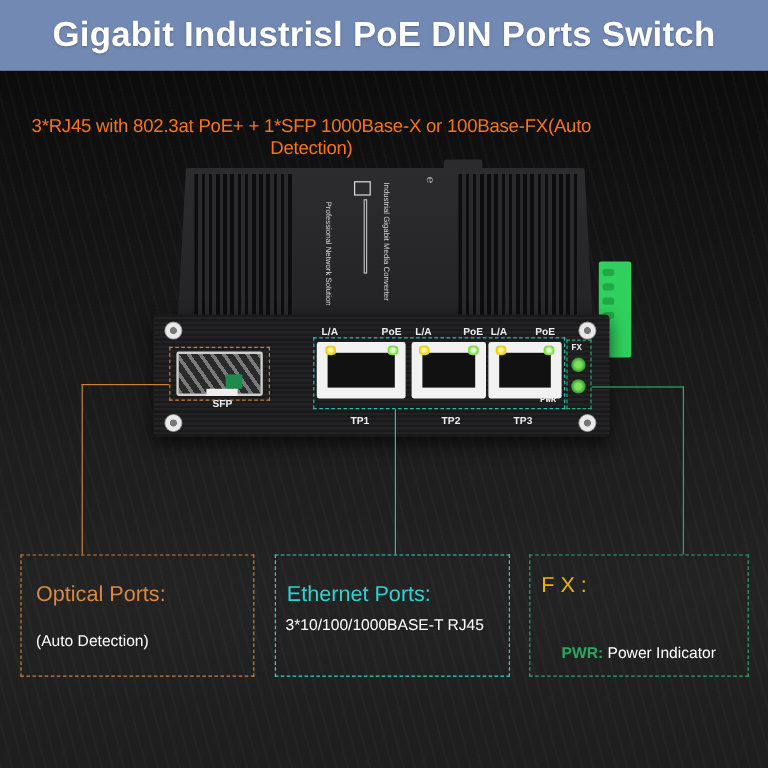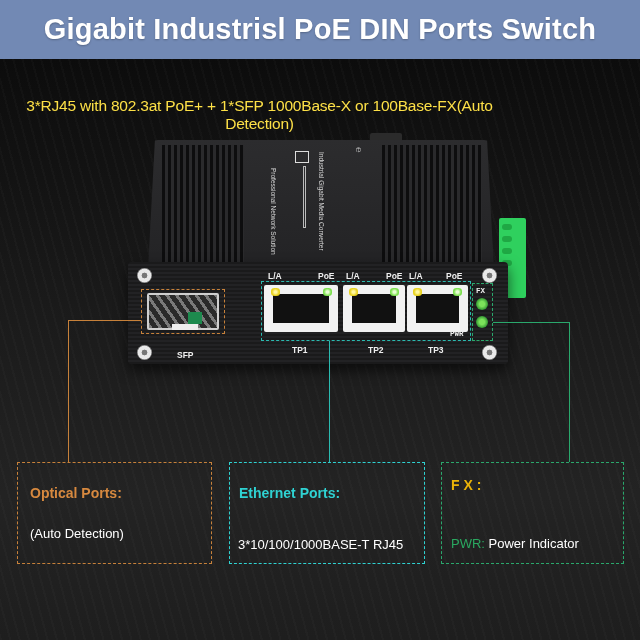--- a/index.html
+++ b/index.html
@@ -20,21 +20,21 @@
     position: absolute; left: 0; top: 0; width: 640px; height: 59px;
     background: #7289b4;
     display: flex; align-items: center; justify-content: center;
   }
   .header h1 {
     font-size: 29px; font-weight: bold; color: #fff; letter-spacing: 0.2px;
     text-shadow: 0 1px 2px rgba(0,0,0,0.25);
   }
   .subtitle {
     position: absolute; left: 0; top: 97px; width: 519px; text-align: center;
-    font-size: 15.5px; color: #fde047; letter-spacing: -0.2px;
+    font-size: 15.5px; color: #f97316; letter-spacing: -0.2px;
   }
 
   
   .device { position: absolute; left: 0; top: 0; width: 640px; height: 640px; }
   .top-body {
     position: absolute; left: 148px; top: 140px; width: 346px; height: 130px;
     background: linear-gradient(180deg, #2c2c2e, #232325);
     border-radius: 10px 10px 0 0;
     clip-path: polygon(2% 0, 98% 0, 100% 100%, 0 100%);
   }
@@ -103,21 +103,21 @@
 
   
   .line { position: absolute; }
 
   
   .info {
     position: absolute; top: 462px; height: 102px;
     border: 1.5px dashed;
     padding: 0;
   }
-  .info .title { position: absolute; font-size: 14px; font-weight: bold; }
+  .info .title { position: absolute; font-size: 18px; font-weight: normal; }
   .info .line1, .info .line2, .info .line3 { position: absolute; font-size: 13px; color: #fff; white-space: nowrap; }
 </style>
 </head>
 <body>
 
 <div class="bg"></div>
 
 <div class="header">
   <h1>Gigabit Industrisl PoE DIN Ports Switch</h1>
 </div>
@@ -145,21 +145,21 @@
   <div class="front"></div>
   <div class="screw" style="left:137px; top:268px;"></div>
   <div class="screw" style="left:137px; top:345px;"></div>
   <div class="screw" style="left:482px; top:268px;"></div>
   <div class="screw" style="left:482px; top:345px;"></div>
 
   <div class="sfp-box"></div>
   <div class="sfp-cage"></div>
   <div class="sfp-green"></div>
   <div class="sfp-tab"></div>
-  <div class="port-label" style="left:177px; top:350px;">SFP</div>
+  <div class="port-label" style="left:177px; top:331px;">SFP</div>
 
   <div class="eth-box"></div>
 
   <div class="port-label" style="left:268px; top:271px;">L/A</div>
   <div class="port-label" style="left:318px; top:271px;">PoE</div>
   <div class="rj45" style="left:264px; width:74px;">
     <div class="hole"></div>
     <div class="led y" style="left:7px;"></div>
     <div class="led g" style="right:6px;"></div>
   </div>
@@ -196,21 +196,21 @@
 <div class="line" style="left:493px; top:322px; width:77px; height:1px; background:#2aa86c;"></div>
 <div class="line" style="left:569px; top:322px; width:1px; height:140px; background:#2aa86c;"></div>
 
 <div class="info" style="left:17px; width:195px; border-color:#c7813a;">
   <div class="title" style="left:12px; top:22px; color:#d7893f;">Optical Ports:</div>
   <div class="line2" style="left:12px; top:63px;">(Auto Detection)</div>
 </div>
 
 <div class="info" style="left:229px; width:196px; border-color:#2fd2d2;">
   <div class="title" style="left:9px; top:22px; color:#2fd2d2;">Ethernet Ports:</div>
-  <div class="line1" style="left:8px; top:50px;margin-top:24px;">3*10/100/1000BASE-T RJ45</div>
+  <div class="line1" style="left:8px; top:50px;">3*10/100/1000BASE-T RJ45</div>
 </div>
 
 <div class="info" style="left:441px; width:183px; border-color:#2aa86c;">
   <div class="title" style="left:9px; top:14px; color:#eab308;">F X :</div>
   <div class="line3" style="left:9px; top:73px;">
-    <span style="color:#2aa860; font-weight:normal;">PWR:</span><span> Power Indicator</span>
+    <span style="color:#2aa860; font-weight:bold;margin-left:17px;">PWR:</span><span> Power Indicator</span>
   </div>
 </div>
 
 </body></html>

